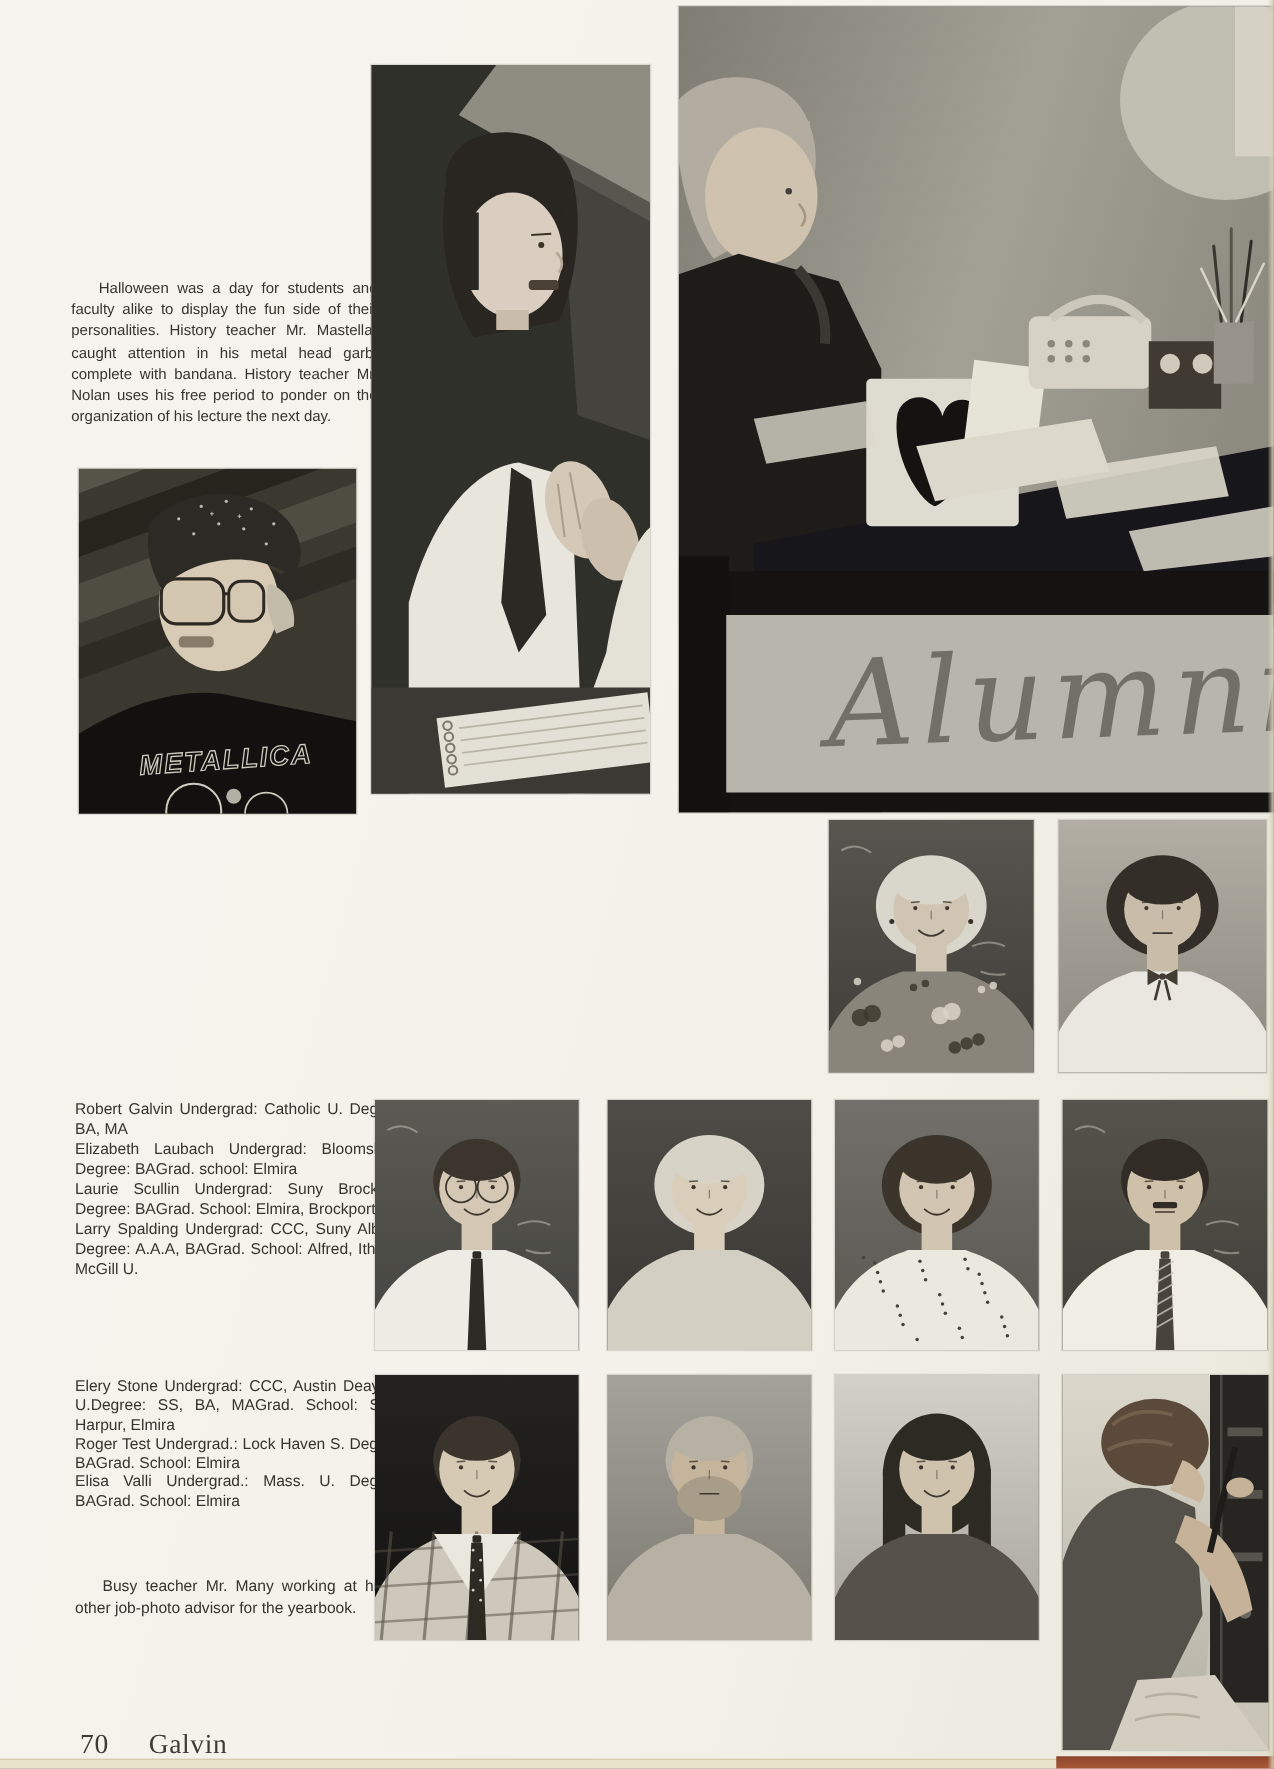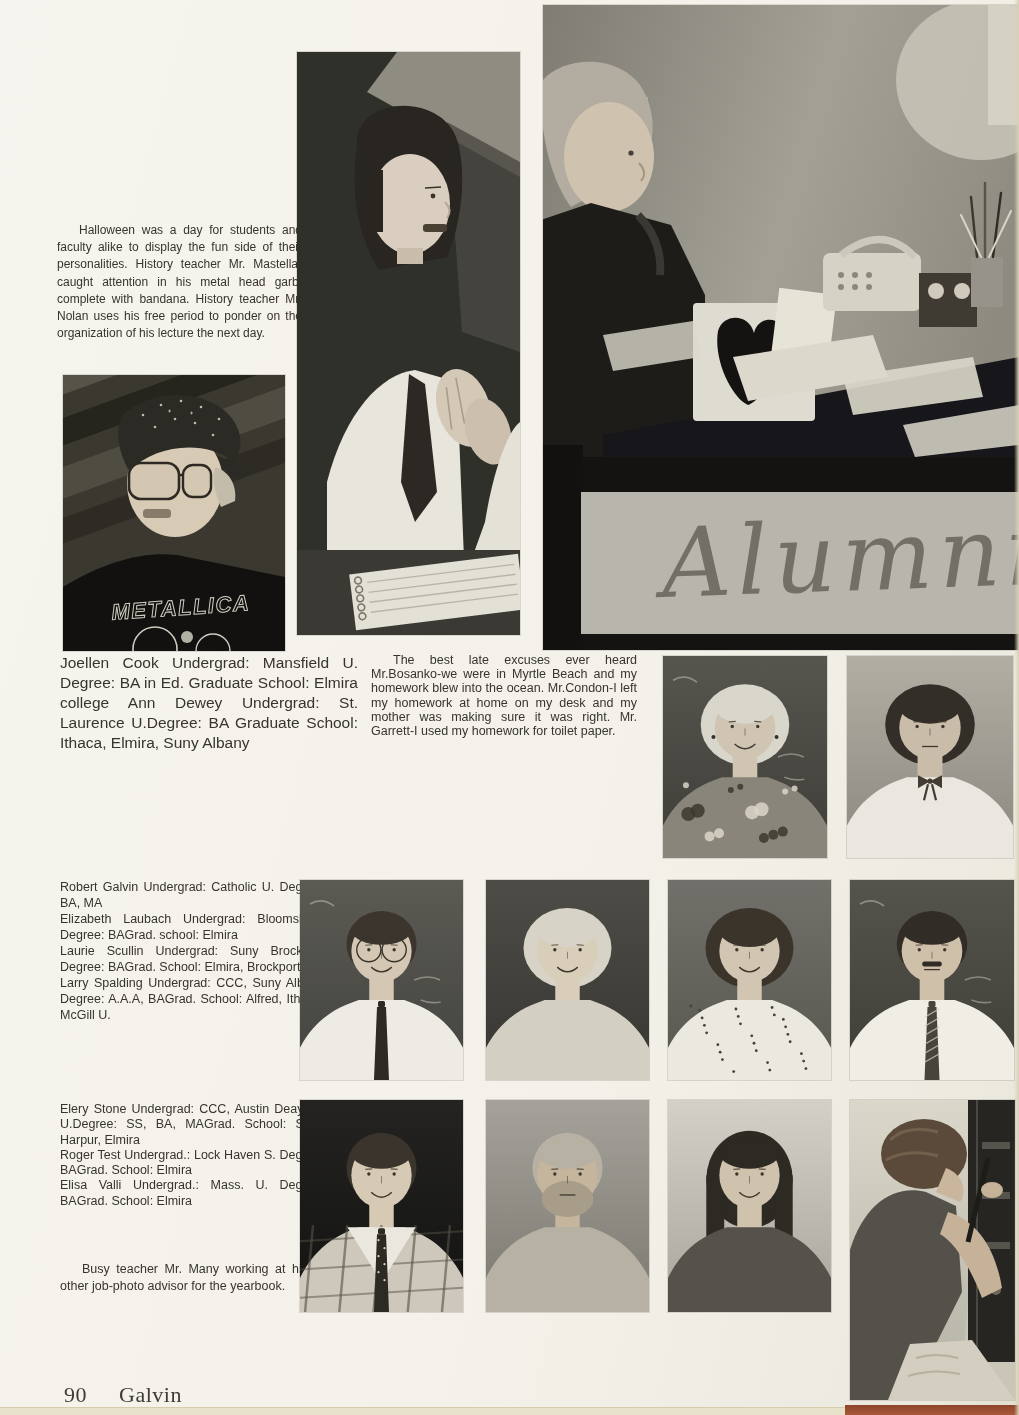--- a/index.html
+++ b/index.html
@@ -34,23 +34,21 @@
   .edge-right{position:absolute; top:0; bottom:0; right:0; width:5px;
      background:linear-gradient(90deg, rgba(180,170,140,0), #d8d0b6);}
 </style>
 </head>
 <body>
 
 <div class="page">
 
   <div class="tblock indent" id="t-halloween">Halloween was a day for students and faculty alike to display the fun side of their personalities. History teacher Mr. Mastellar caught attention in his metal head garb, complete with bandana. History teacher Mr. Nolan uses his free period to ponder on the organization of his lecture the next day.</div>
 
-  <div class="tblock" id="t-joellen">Joellen Cook Undergrad: Mansfield U. Degree: BA in Ed. Graduate School: Elmira college Ann Dewey Undergrad: St. Laurence U.Degree: BA Graduate School: Ithaca, Elmira, Suny Albany</div>
-
-  <div class="tblock indent" id="t-excuses">The best late excuses ever heard Mr.Bosanko-we were in Myrtle Beach and my homework blew into the ocean. Mr.Condon-I left my homework at home on my desk and my mother was making sure it was right. Mr. Garrett-I used my homework for toilet paper.</div>
+
 
   <div class="tblock" id="t-galvin">
     <div>Robert Galvin Undergrad: Catholic U. Degree: BA, MA</div>
     <div>Elizabeth Laubach Undergrad: Bloomsburg Degree: BAGrad. school: Elmira</div>
     <div>Laurie Scullin Undergrad: Suny Brockport Degree: BAGrad. School: Elmira, Brockport</div>
     <div>Larry Spalding Undergrad: CCC, Suny Albany Degree: A.A.A, BAGrad. School: Alfred, Ithaca, McGill U.</div>
   </div>
 
   <div class="tblock" id="t-stone">
     <div>Elery Stone Undergrad: CCC, Austin Deay St. U.Degree: SS, BA, MAGrad. School: Suny Harpur, Elmira</div>
@@ -505,20 +503,20 @@
       <path d="M0,300 L0,150 C14,104 44,84 76,92 L106,106 L112,192 L58,300 Z" fill="#53514a"></path>
       <path d="M98,112 C130,122 146,152 152,188 L132,198 C120,166 104,142 90,134 Z" fill="#c6b298"></path>
       <line x1="138" y1="58" x2="118" y2="142" stroke="#1d1c19" stroke-width="5"></line>
       <ellipse cx="142" cy="90" rx="11" ry="8" fill="#c6b298"></ellipse>
       <polygon points="38,300 60,244 122,240 165,300" fill="#d3cec0"></polygon>
       <path d="M66,258 q20,-6 42,0 M58,276 q26,-8 52,-2" stroke="#b5b0a0" stroke-width="2" fill="none"></path>
     </svg>
   </div>
 
   <div id="footer">
-    <span class="num">90</span>
+    <span class="num">70</span>
     <span>Galvin</span>
   </div>
 
   <div class="strip-bottom"></div>
   <div class="strip-bottom-red"></div>
   <div class="edge-right"></div>
 </div>
 
 </body></html>

